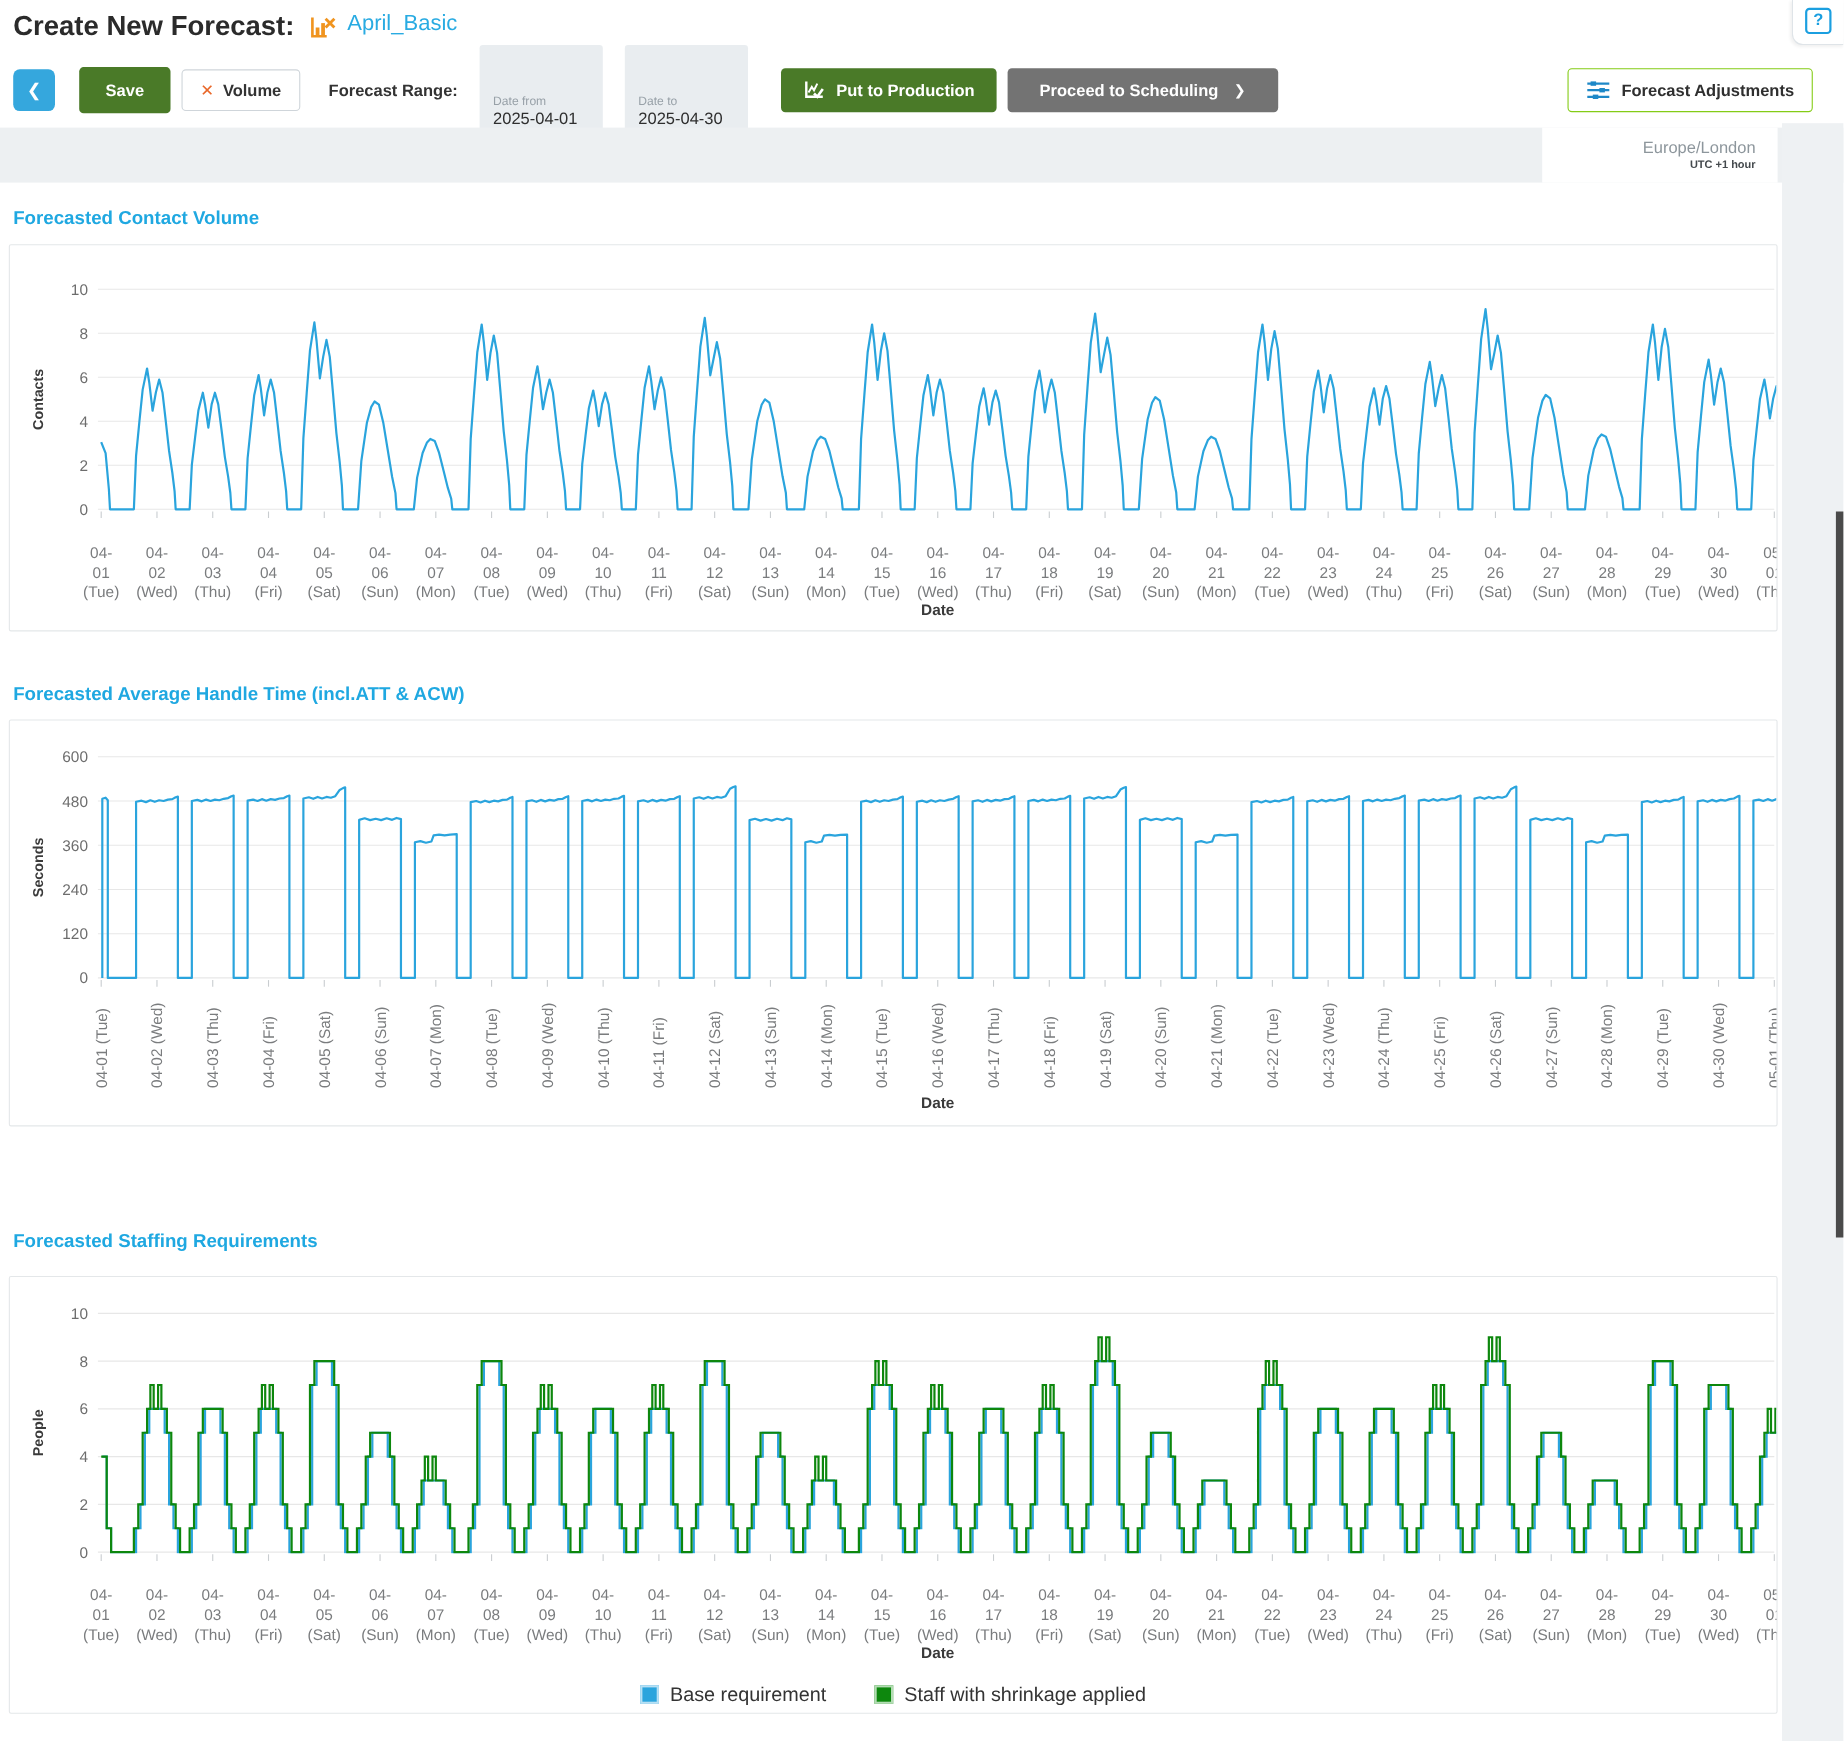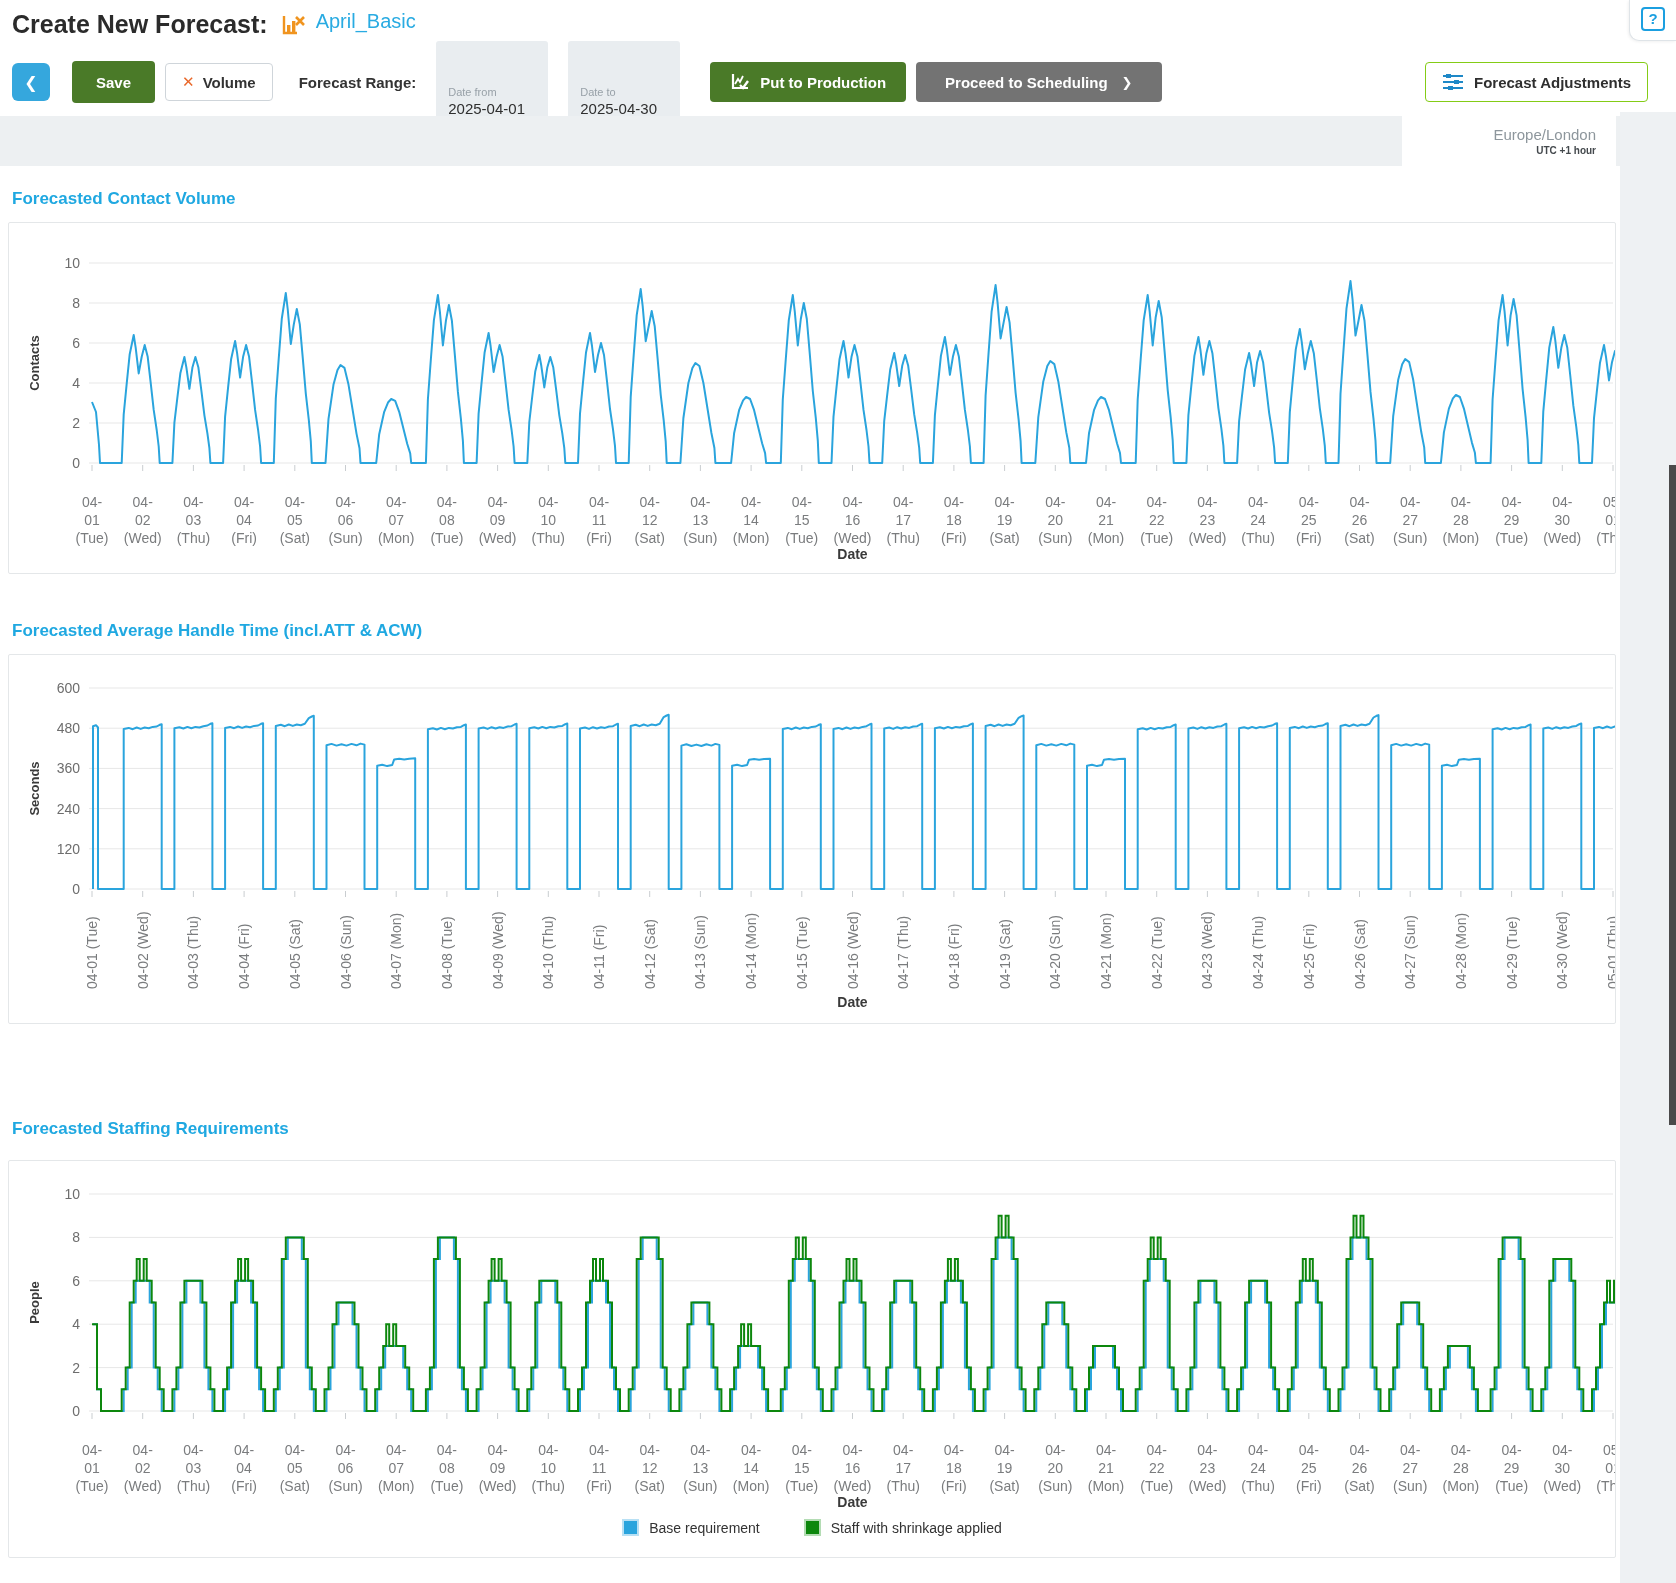--- a/index.html
+++ b/index.html
@@ -47,21 +47,21 @@
   .tzoffset{font-size:10px;font-weight:bold;color:#44494d;margin-top:2px;}
   .globe{position:absolute;left:1622px;top:118px;width:52px;height:40px;background:#fff;
      border:1px solid #d8dde1;border-radius:8px;display:flex;align-items:center;justify-content:center;cursor:pointer;}
 
   
   h2.sec{font-size:17px;font-weight:bold;color:#1fa8e1;margin:0 0 0 12px;line-height:26px;}
   .s1{margin-top:20px;} .s2{margin-top:44px;} .s3{margin-top:92px;}
   .card{margin:10px 0 0 8px;width:1606px;border:1px solid #e4e7e9;border-radius:2px;background:#fff;}
   .card.c3{margin-top:18px;padding-bottom:6px;}
 
-  .legend{display:flex;justify-content:center;gap:44px;align-items:flex-start;height:32px;font-size:14px;color:#333;}
+  .legend{display:flex;justify-content:center;gap:44px;align-items:flex-end;height:32px;font-size:18px;color:#333;}
   .li{display:inline-flex;align-items:center;}
   .sw{width:13px;height:13px;margin-right:10px;display:inline-block;}
   .sw-blue{background:#2aa4dd;border:2px solid #b8e0f4;}
   .sw-green{background:#0a7d0a;border:2px solid #b4dcb4;}
 
   
   .gutter{position:absolute;left:1620px;top:112px;width:56px;height:1471px;background:#eef1f3;}
   .scroll-thumb{position:absolute;left:1669px;top:465px;width:7px;height:660px;background:#4a4a4a;}
 </style>
 </head>

